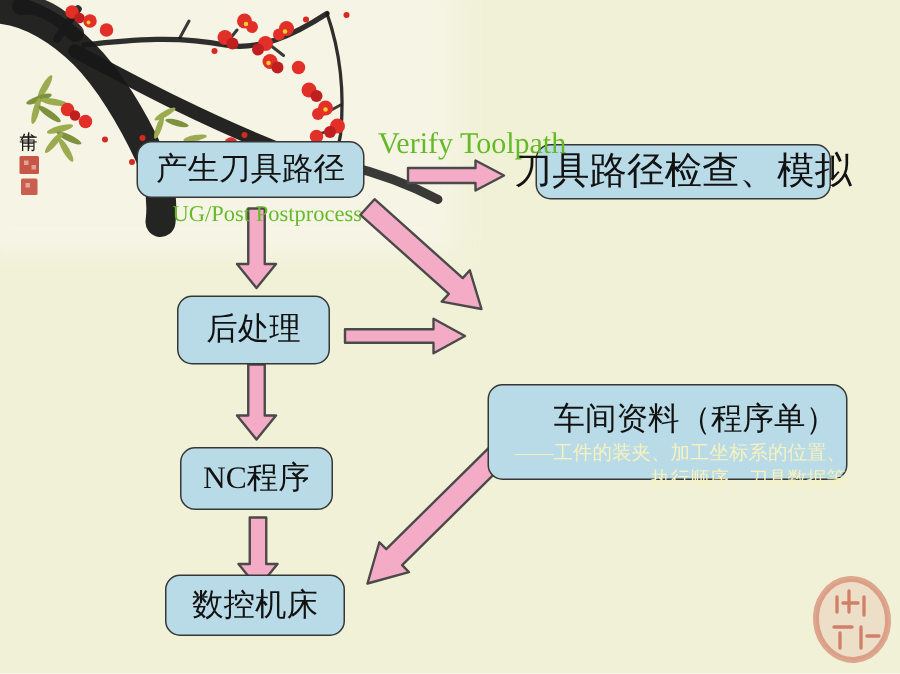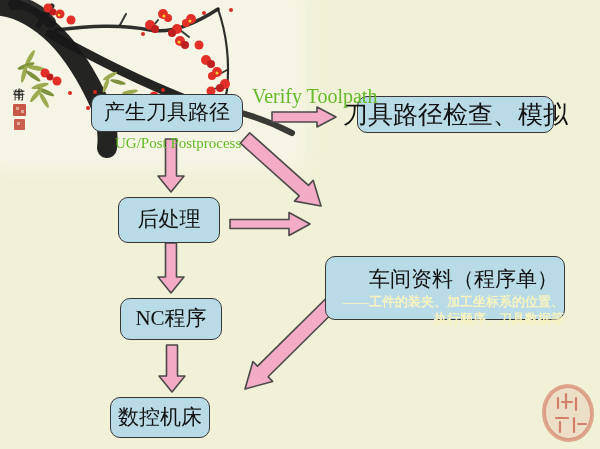--- a/index.html
+++ b/index.html
@@ -17,27 +17,27 @@
     background:var(--node-fill,#b9dbe7);
     border:1.6px solid var(--node-border,#373737);
     border-radius:10px;color:#121212;
     display:flex;align-items:center;justify-content:center;
     line-height:1.1;white-space:nowrap;text-align:right;
   }
   #node-generate{left:91px;top:94px;width:152px;height:38px;font-size:21px;}
   #node-check{left:357px;top:96px;width:197px;height:37px;font-size:25px;}
   #node-post{left:118px;top:197px;width:102px;height:46px;font-size:21px;}
   #node-nc{left:120px;top:298px;width:102px;height:42px;font-size:21px;}
-  #node-machine{left:110px;top:397px;width:100px;height:41px;font-size:21px;}
+  #node-machine{left:110px;top:383px;width:120px;height:41px;font-size:21px;}
   #node-shopdoc{
     left:325px;top:213px;width:240px;height:64px;
     display:block;white-space:normal;margin-top:43px;
   }
   .shopdoc-title{font-size:21px;color:#121212;margin:11px 6px 2px 12px;white-space:nowrap;}
-  .shopdoc-sub{font-size:13px;font-weight:bold;line-height:17px;
+  .shopdoc-sub{font-size:13px;font-weight:normal;line-height:17px;
     color:var(--subtitle-text,#f7f2be);margin-left:8px;white-space:nowrap;}
   .green-label{
     position:absolute;z-index:4;color:var(--green-label,#64ba28);
     white-space:nowrap;
   }
   #label-verify{left:252px;top:85px;font-size:20px;}
   #label-ugpost{left:99px;top:135px;font-size:15px;margin-left:16px;}
 </style>
 </head>
 <body>

